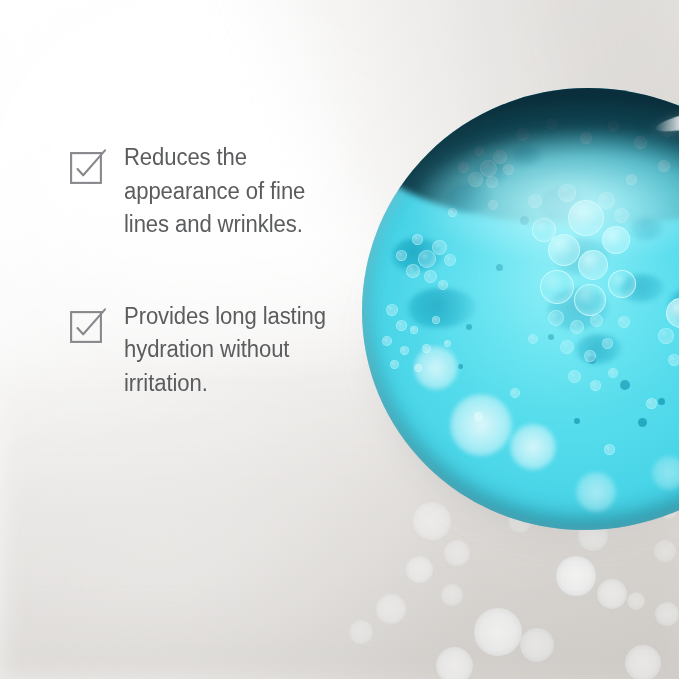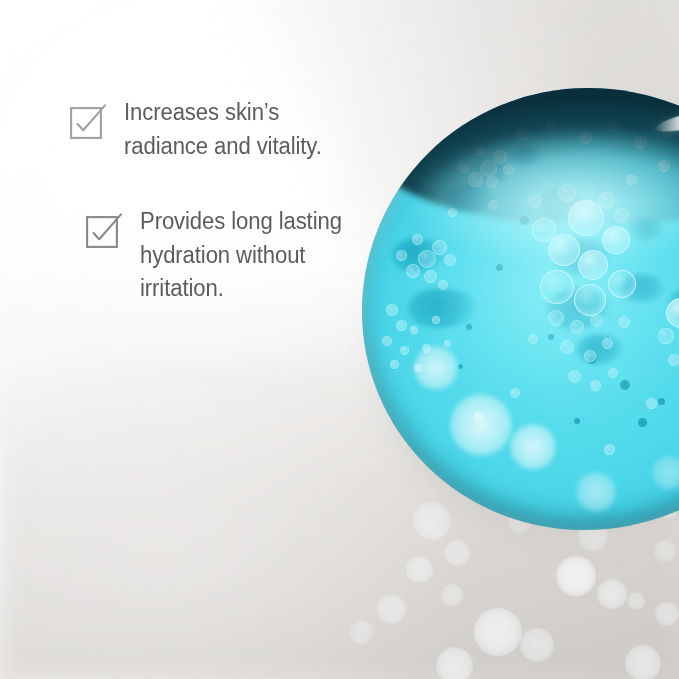--- a/index.html
+++ b/index.html
@@ -457,33 +457,34 @@
       <div class="droplet-rim-top"></div>
       <div class="droplet-inner-glow"></div>
       <div class="droplet-rim"></div>
       <div class="specular-soft"></div>
       <div class="specular"></div>
     </div>
   </div>
 
   <div class="benefits">
 
-    <div class="benefit-row" style="margin-top:0;">
+
+    <div class="benefit-row" style="margin-top:45px;">
       <span class="checkbox">
         <svg width="32" height="32" viewBox="0 0 32 32" aria-hidden="true">
-          <rect x="1.1" y="1.1" width="29.8" height="29.8" fill="none" stroke="#a0a0a4" stroke-width="2.1"></rect>
-          <path d="M7.5 17.0 L13.2 23.3 L35.0 -1.6" fill="none" stroke="#a0a0a4" stroke-width="2.1" stroke-linecap="round" stroke-linejoin="round"></path>
+          <rect x="1.1" y="1.1" width="29.8" height="29.8" fill="none" stroke="#88888d" stroke-width="2.1"></rect>
+          <path d="M7.5 17.0 L13.2 23.3 L35.0 -1.6" fill="none" stroke="#88888d" stroke-width="2.1" stroke-linecap="round" stroke-linejoin="round"></path>
         </svg>
       </span>
-      <span class="benefit-text">Increases skin’s
-radiance and vitality.</span>
+      <span class="benefit-text">Reduces the
+appearance of fine
+lines and wrinkles.</span>
     </div>
 
-
-    <div class="benefit-row" style="margin-top:42px;justify-content:center;">
+    <div class="benefit-row" style="margin-top:58px;">
       <span class="checkbox">
         <svg width="32" height="32" viewBox="0 0 32 32" aria-hidden="true">
           <rect x="1.1" y="1.1" width="29.8" height="29.8" fill="none" stroke="#88888d" stroke-width="2.1"></rect>
           <path d="M7.5 17.0 L13.2 23.3 L35.0 -1.6" fill="none" stroke="#88888d" stroke-width="2.1" stroke-linecap="round" stroke-linejoin="round"></path>
         </svg>
       </span>
       <span class="benefit-text">Provides long lasting
 hydration without
 irritation.</span>
     </div>

